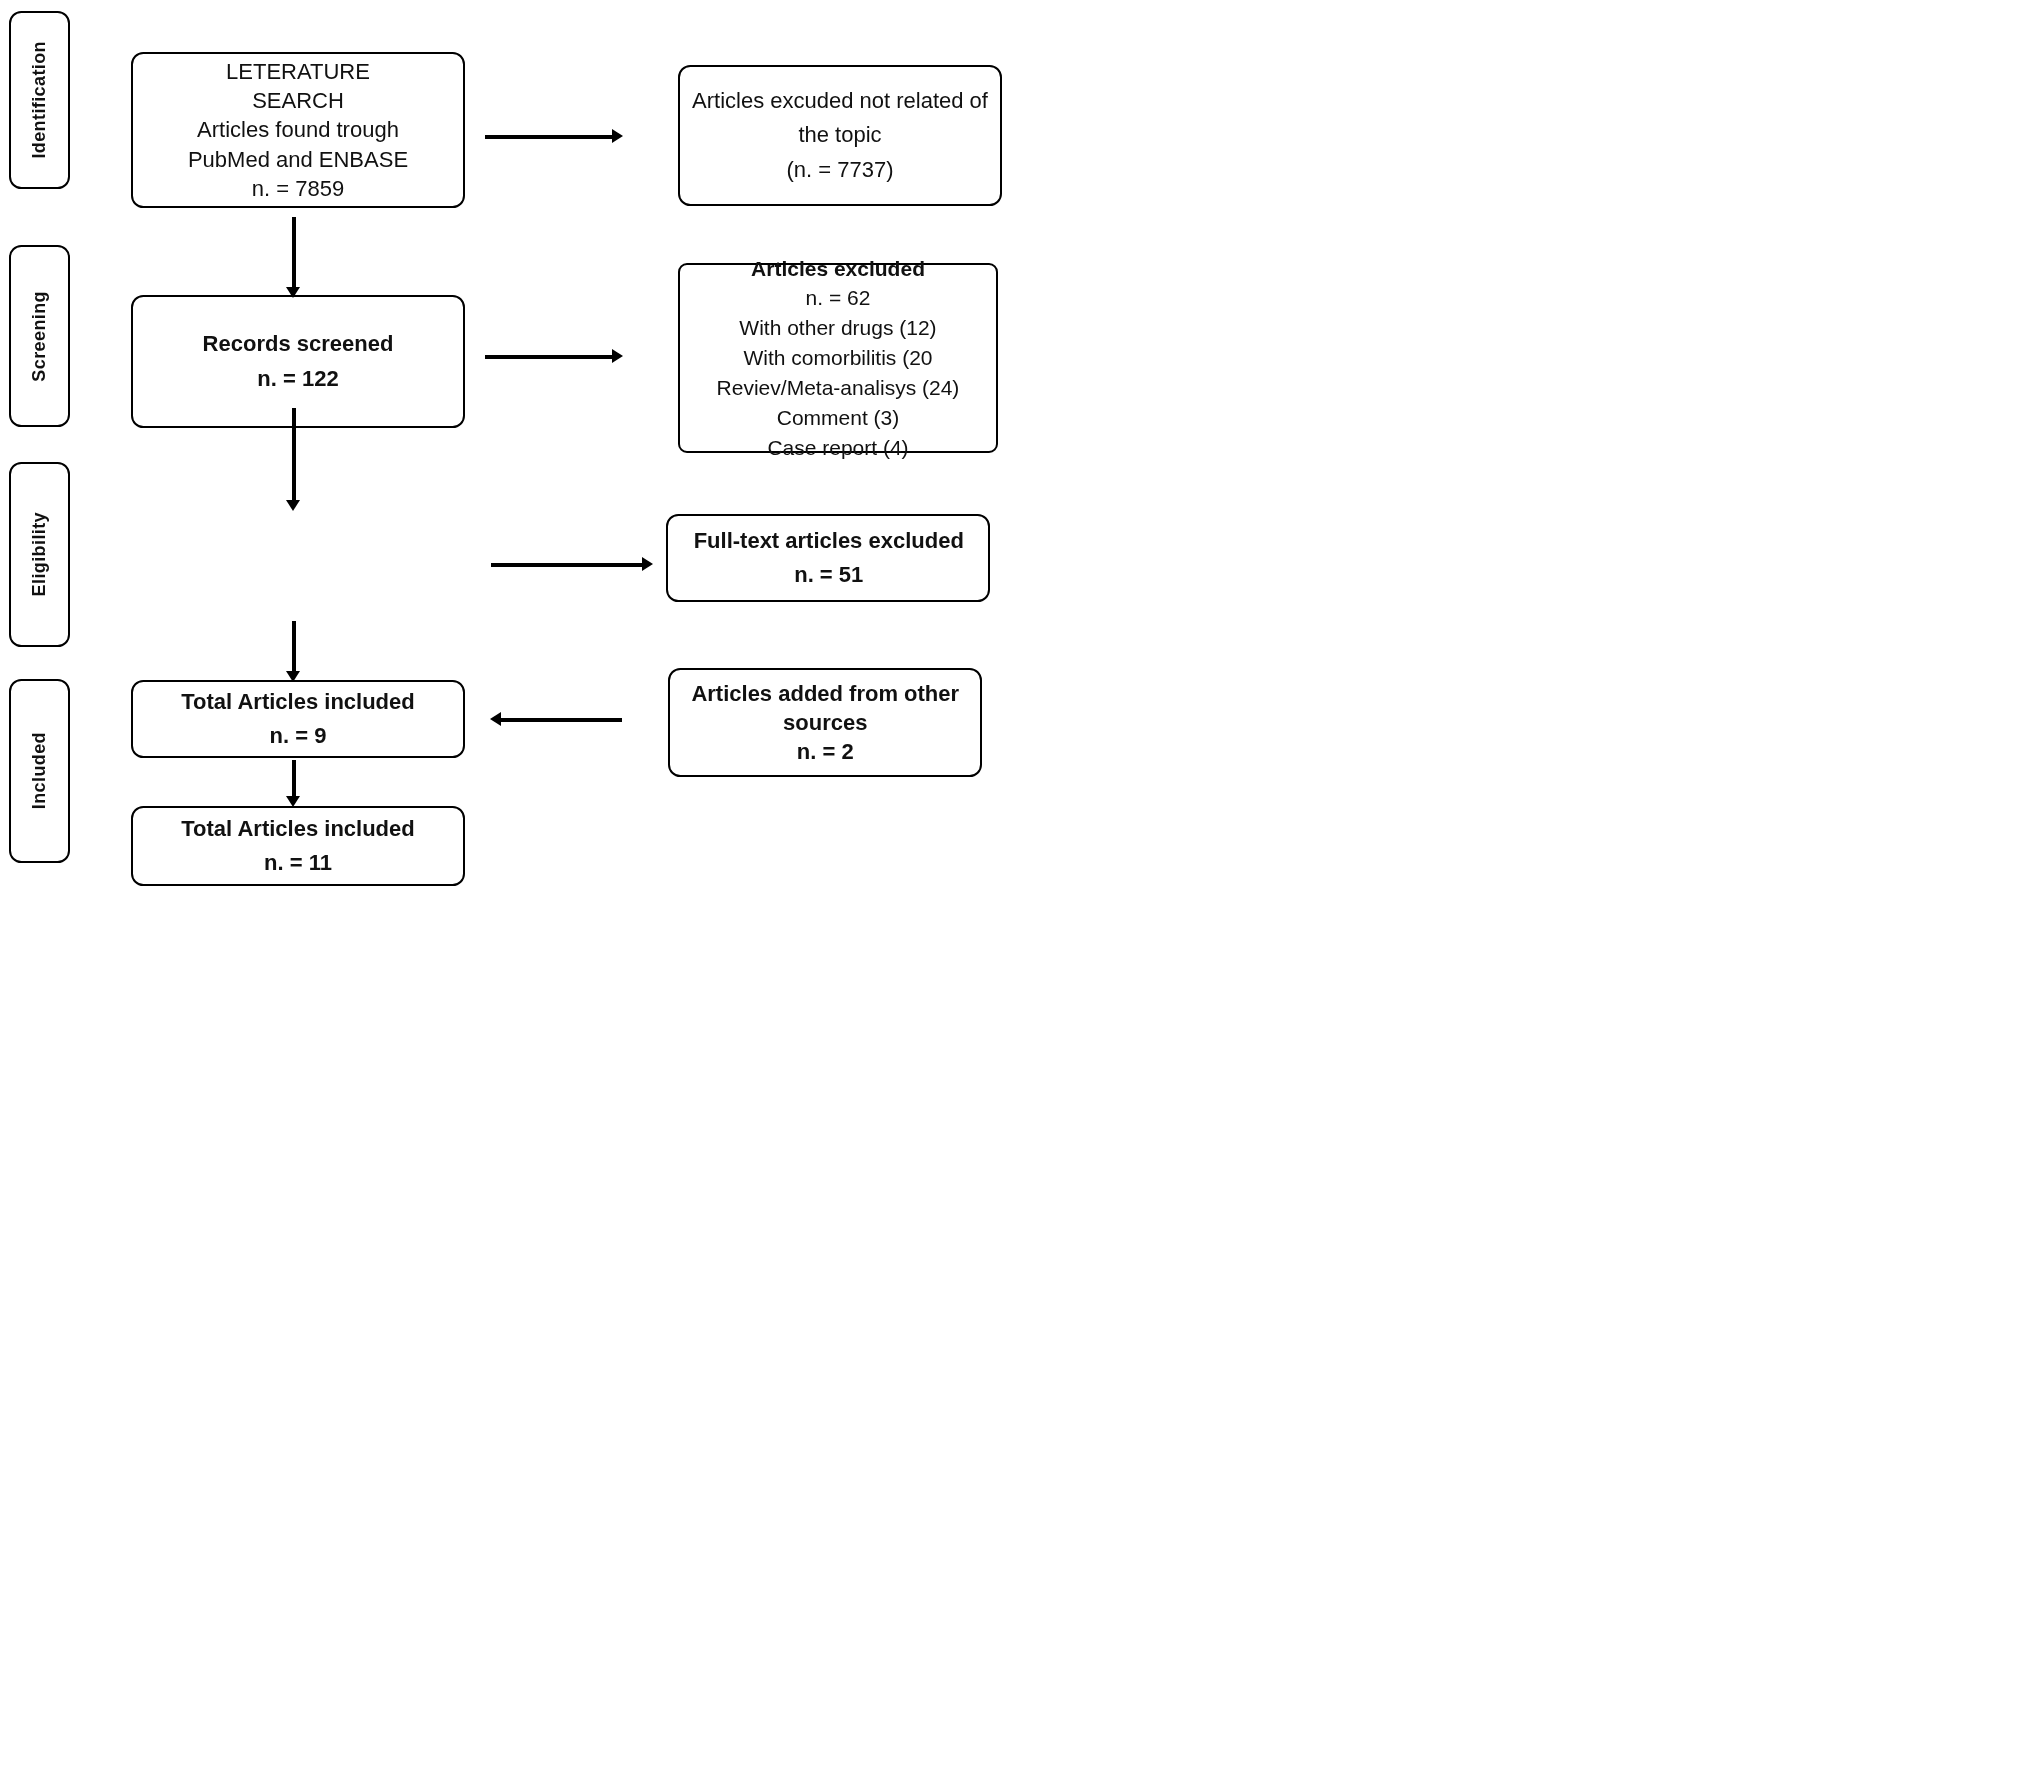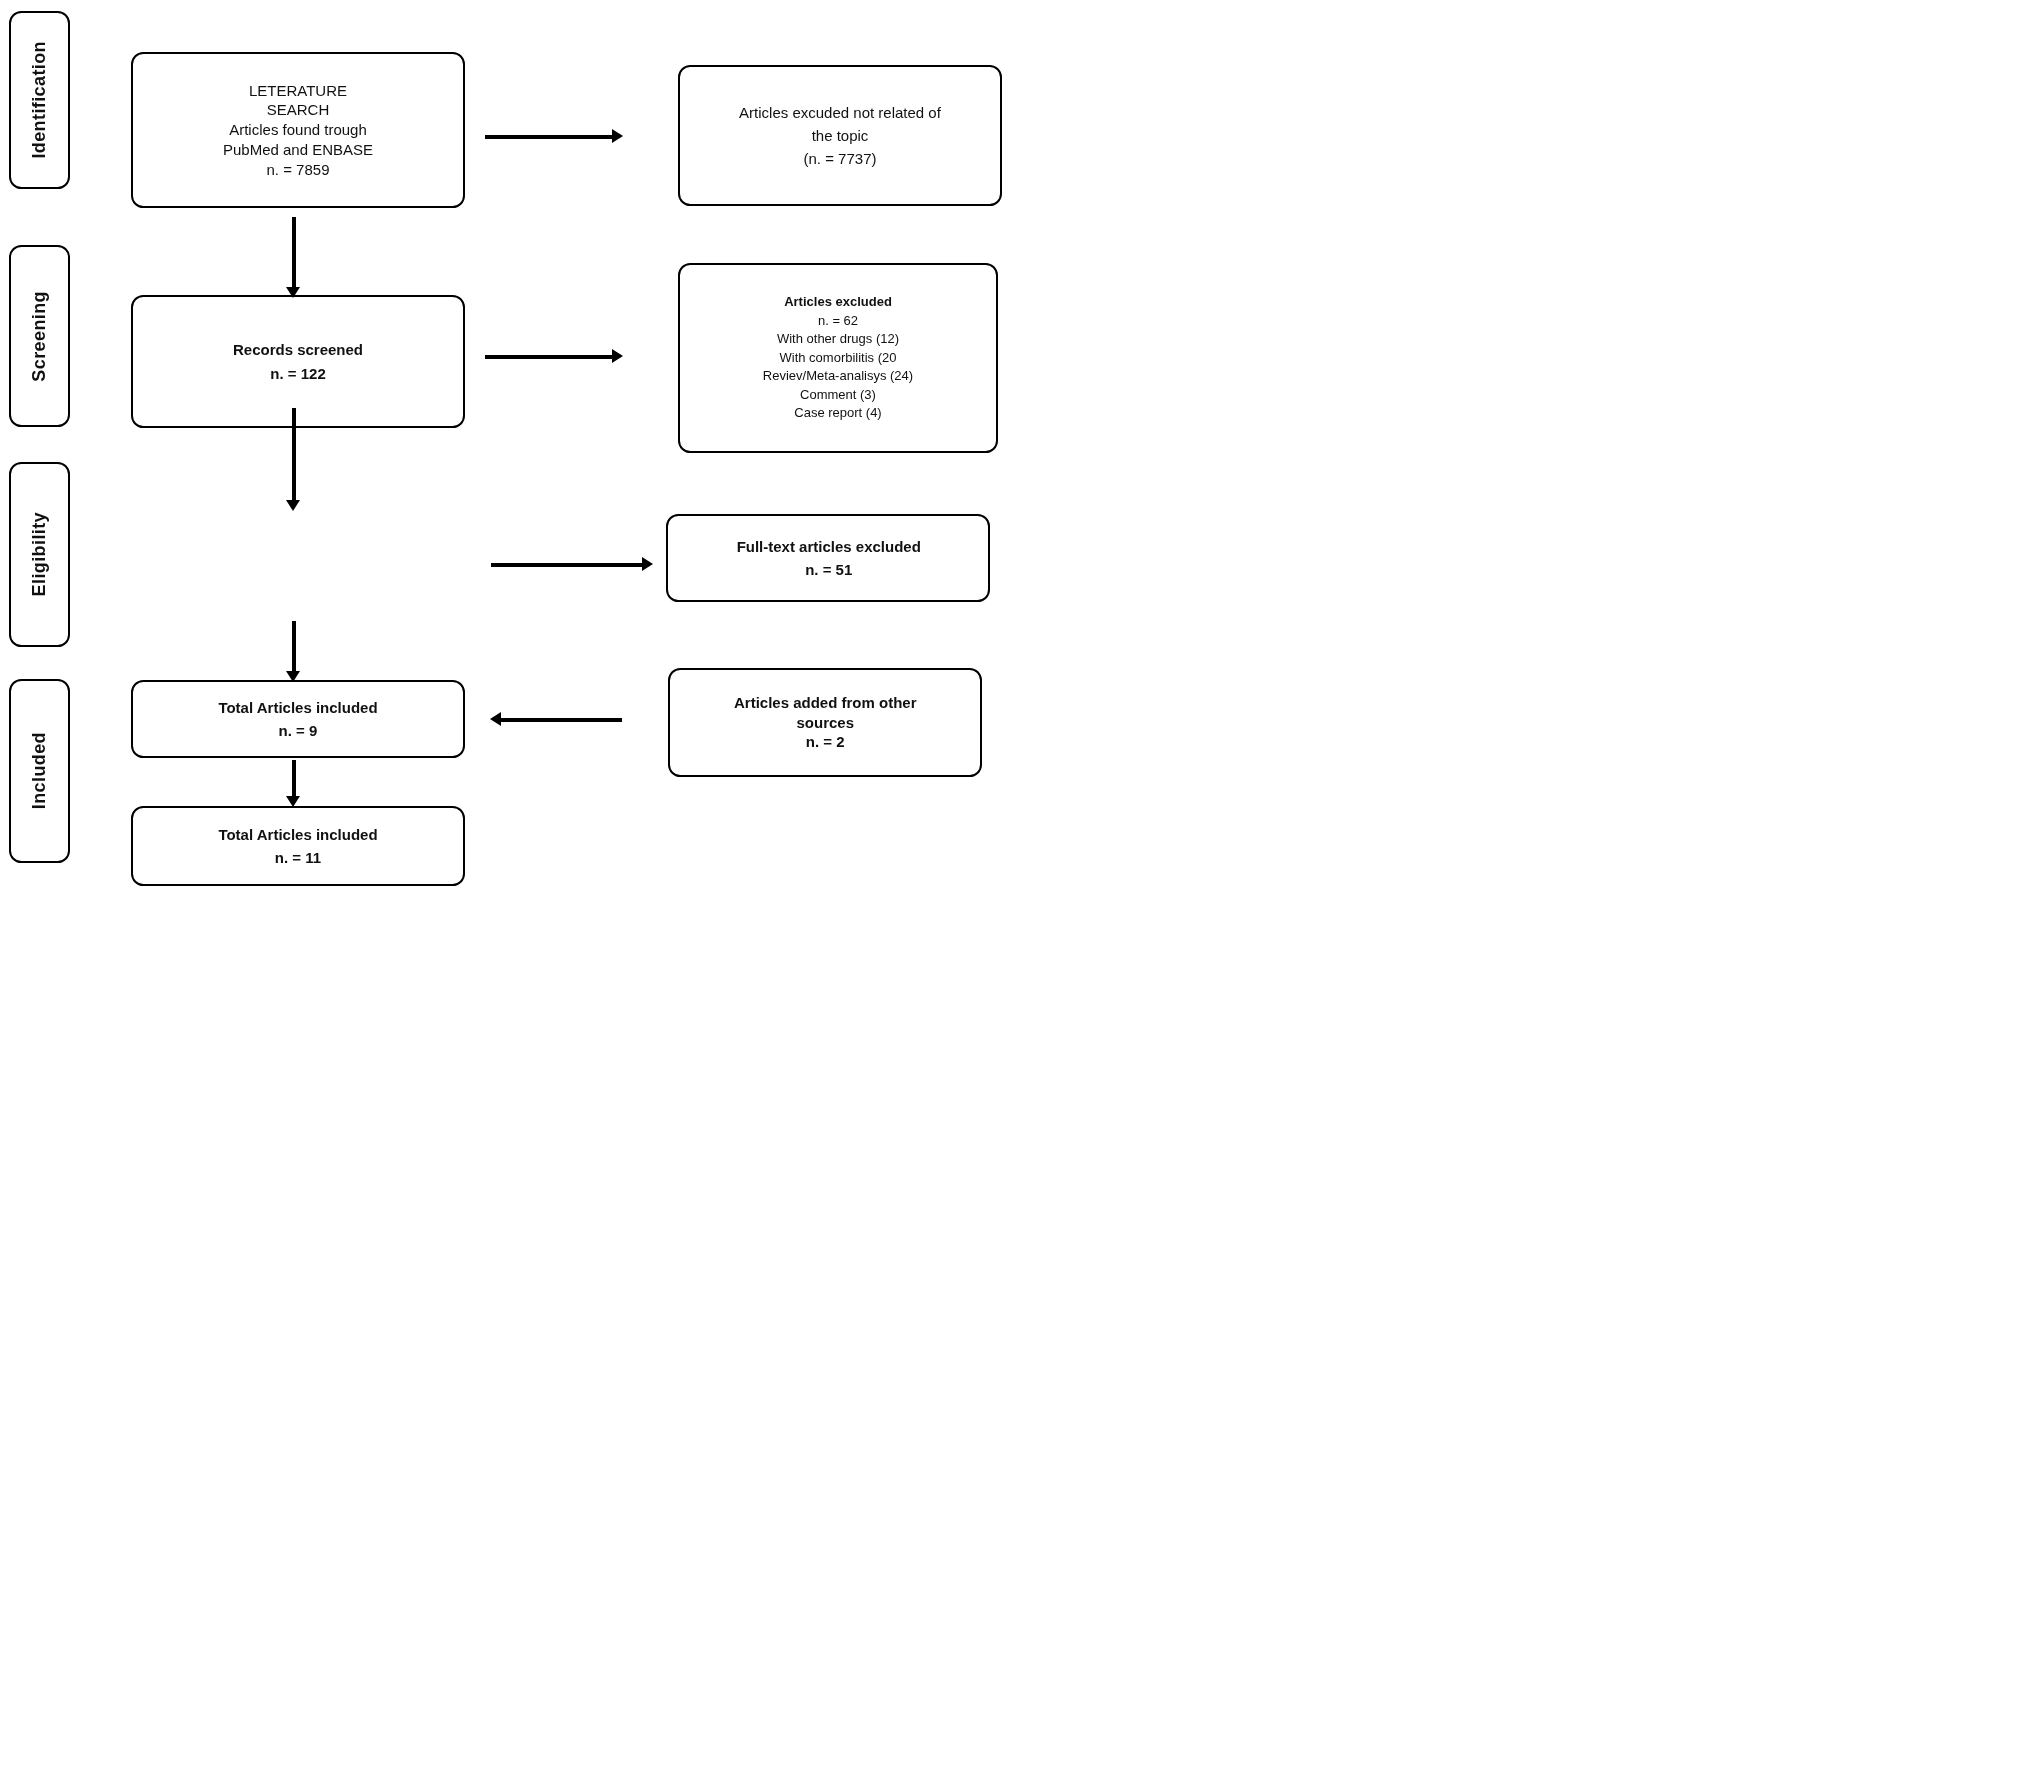--- a/index.html
+++ b/index.html
@@ -20,28 +20,28 @@
     position: absolute;
     border: 2.5px solid #000000;
     border-radius: 12.3px;
     background: #ffffff;
     display: flex;
     flex-direction: column;
     justify-content: center;
     align-items: center;
     text-align: center;
     box-sizing: border-box;
-    font-size: 15px;
+    font-size: 22px;
     line-height: 1.32;
     padding: 3.3px 6.5px;
   }
   .box .line { display: block; }
   .bold { font-weight: bold; }
   .loose { line-height: 1.55; }
-  .dense { font-size: 13px; line-height: 1.42; }
+  .dense { font-size: 21px; line-height: 1.42; border-radius: 9px; }
   
   .stage {
     position: absolute;
     left: 9px;
     width: 61px;
     border: 2.5px solid #000000;
     border-radius: 12.3px;
     background: #ffffff;
     display: flex;
     justify-content: center;

